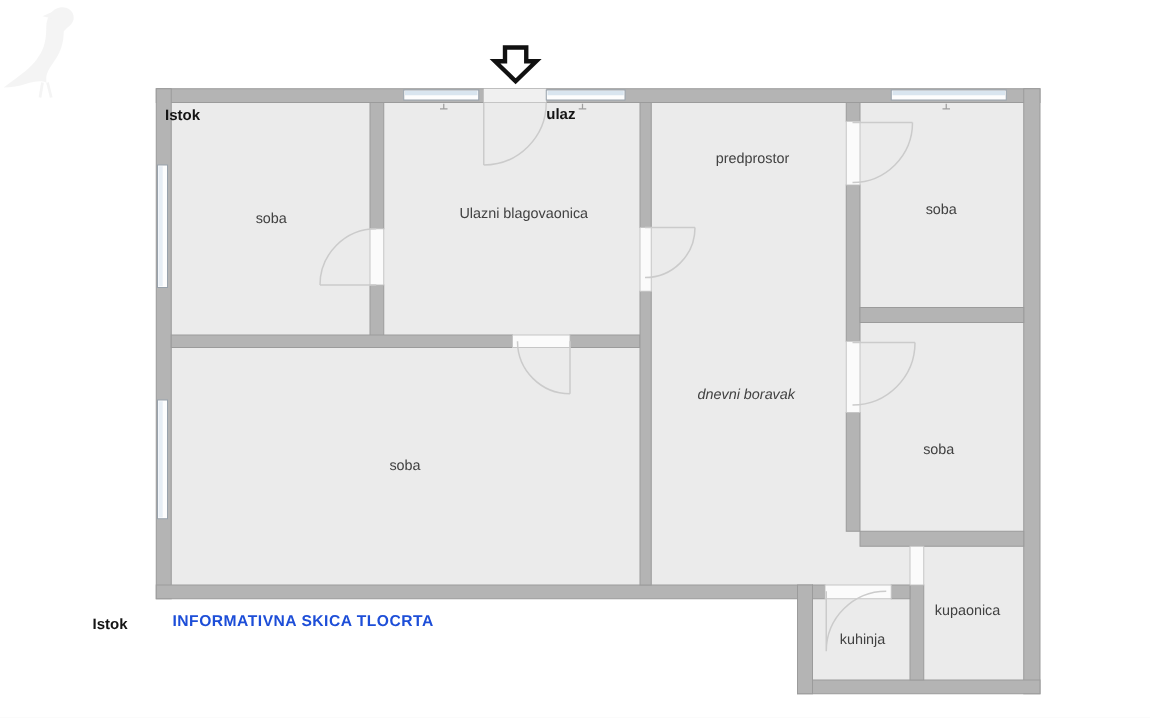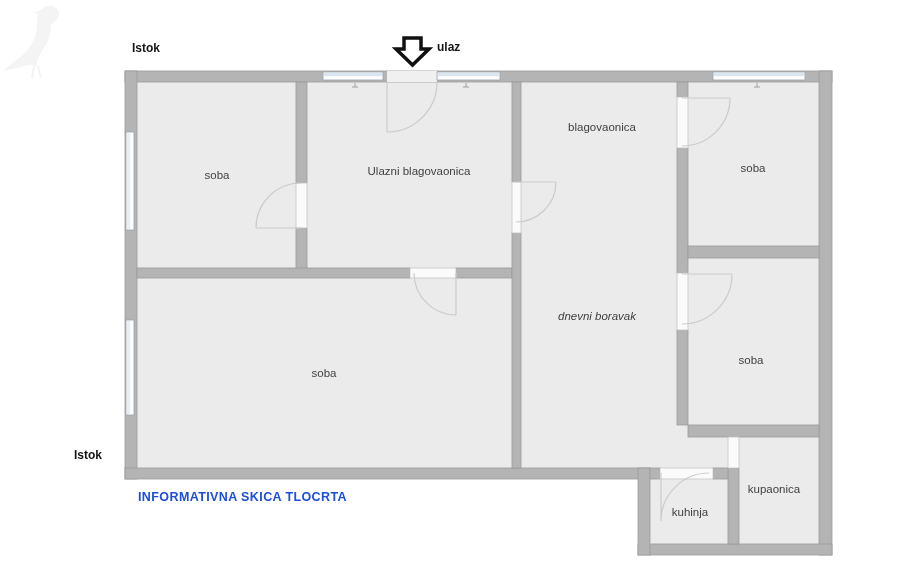--- a/index.html
+++ b/index.html
@@ -6,21 +6,21 @@
   .canvas{
     position:relative;width:920px;height:574px;background:#ffffff;overflow:hidden;
     font-family:"Liberation Sans", sans-serif;
   }
   .canvas svg{position:absolute;left:0;top:0;}
   .room-label{
     position:absolute;transform:translate(-50%,-50%);
     font-size:11.5px;color:#414141;white-space:nowrap;z-index:30;
   }
   .outside-label{
-    position:absolute;font-size:12px;font-weight:bold;color:#151515;white-space:nowrap;z-index:30;
+    position:absolute;font-size:12px;font-weight:bold;color:#151515;white-space:nowrap;z-index:30;margin-top:44px;
   }
   .disclaimer{
     position:absolute;left:138px;top:490px;font-size:12.5px;font-weight:bold;
     color:#1d4ed8;letter-spacing:.4px;white-space:nowrap;z-index:30;
   }
   .wm-brand{
     position:absolute;left:308px;top:248px;z-index:20;
     font-family:"DejaVu Serif", serif;font-size:46px;line-height:1;
     letter-spacing:22px;color:rgba(255,255,255,0.75);white-space:nowrap;
   }
@@ -132,20 +132,20 @@
   </svg>
 
 
   <div class="outside-label" style="left:132px;top:41px;">Istok</div>
   <div class="outside-label" style="left:437px;top:40px;">ulaz</div>
   <div class="outside-label" style="left:74px;top:448px;">Istok</div>
   <div class="disclaimer">INFORMATIVNA SKICA TLOCRTA</div>
 
   <div class="room-label" style="left:217px;top:175px;">soba</div>
   <div class="room-label" style="left:419px;top:171px;">Ulazni blagovaonica</div>
-  <div class="room-label" style="left:602px;top:127px;">blagovaonica</div>
+  <div class="room-label" style="left:602px;top:127px;">predprostor</div>
   <div class="room-label" style="left:753px;top:168px;">soba</div>
   <div class="room-label" style="left:324px;top:373px;">soba</div>
   <div class="room-label" style="left:597px;top:316px;font-style:italic;">dnevni boravak</div>
   <div class="room-label" style="left:751px;top:360px;">soba</div>
   <div class="room-label" style="left:690px;top:512px;">kuhinja</div>
   <div class="room-label" style="left:774px;top:489px;">kupaonica</div>
 </div>
 
 </body></html>

